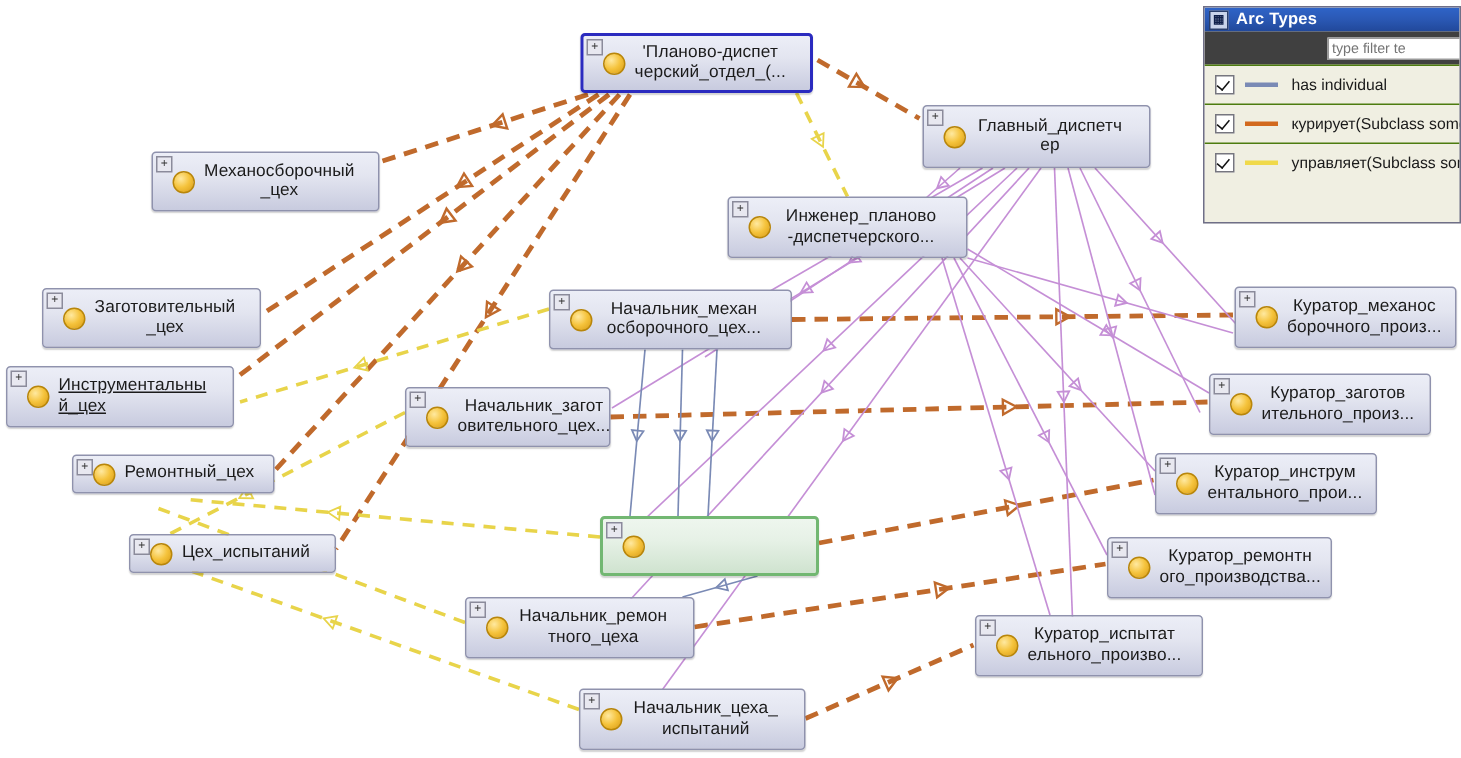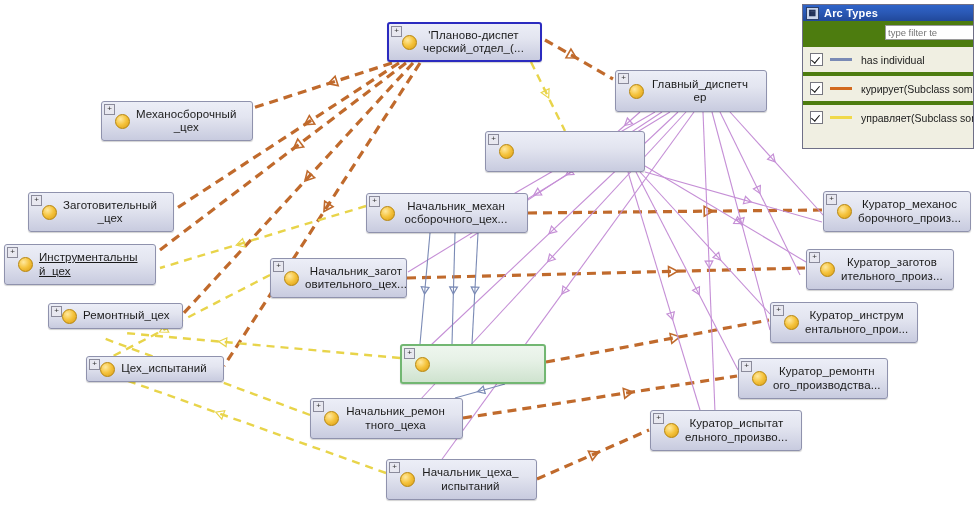--- a/index.html
+++ b/index.html
@@ -77,39 +77,39 @@
     width:11px;height:11px;
     background:#c9d4ea;
     border:1px solid #2a3f6b;
     margin-right:5px;
     font-size:8px;line-height:10px;text-align:center;color:#10204a;
     flex:0 0 auto;
   }
   #legend-filter-row{
     height:22px;
     display:flex;align-items:center;justify-content:flex-end;
-    background:#4d7c0f;
+    background:#404040;
     padding-right:0px;
   }
   #filter-input{
     width:96px;height:15px;
     box-sizing:border-box;
     border:1px solid #9a9a9a;
     background:#ffffff;
     font-size:9.5px;
     color:#9a9a9a;
     padding:0 2px;
     line-height:13px;
     font-family:"Liberation Sans", sans-serif;
     margin-right:-8px;
   }
   .legend-row{
     height:25px;
     display:flex;align-items:center;
-    border-top:4px solid #4d7c0f;
+    border-top:1px solid #4d7c0f;
     padding-left:7px;
   }
   .cbox{
     width:11px;height:11px;
     border:1px solid #76767f;
     background:#ffffff;
     position:relative;
     flex:0 0 auto;
     margin-right:7px;
   }
@@ -227,20 +227,22 @@
       </div>
       <div class="node" style="left: 101px; top: 101px; width: 152px; height: 40px;">
         <span class="plus">+</span>
         <span class="bullet"></span>
         <span class="label">Механосборочный
 _цех</span>
       </div>
       <div class="node" style="left: 485px; top: 131px; width: 160px; height: 41px;">
         <span class="plus">+</span>
         <span class="bullet"></span>
+        <span class="label">Инженер_планово
+-диспетчерского...</span>
       </div>
       <div class="node" style="left: 28px; top: 192px; width: 146px; height: 40px;">
         <span class="plus">+</span>
         <span class="bullet"></span>
         <span class="label">Заготовительный
 _цех</span>
       </div>
       <div class="node" style="left: 366px; top: 193px; width: 162px; height: 40px;">
         <span class="plus">+</span>
         <span class="bullet"></span>

